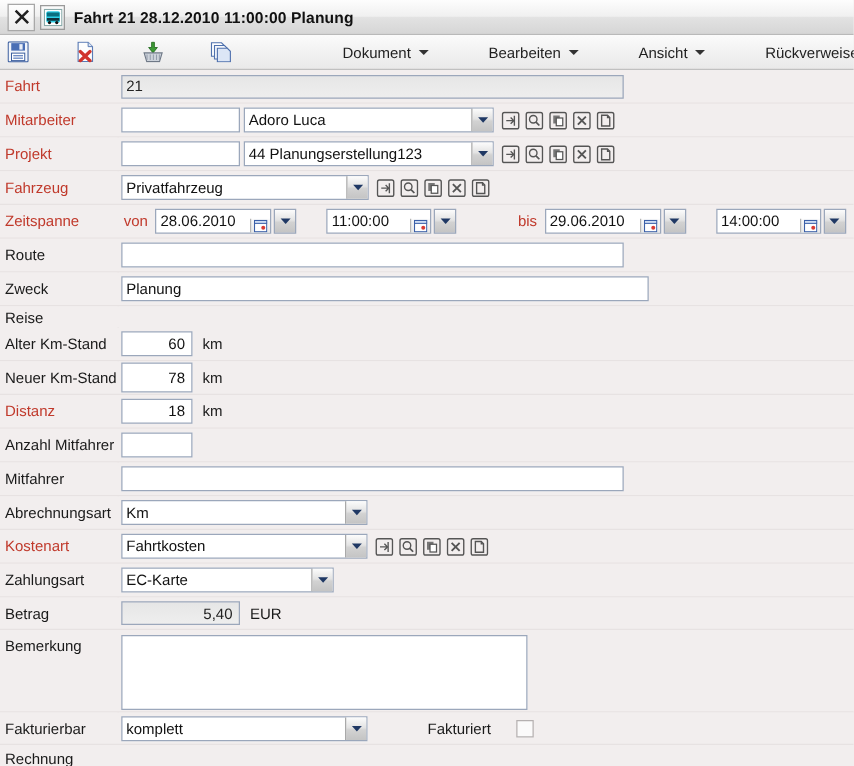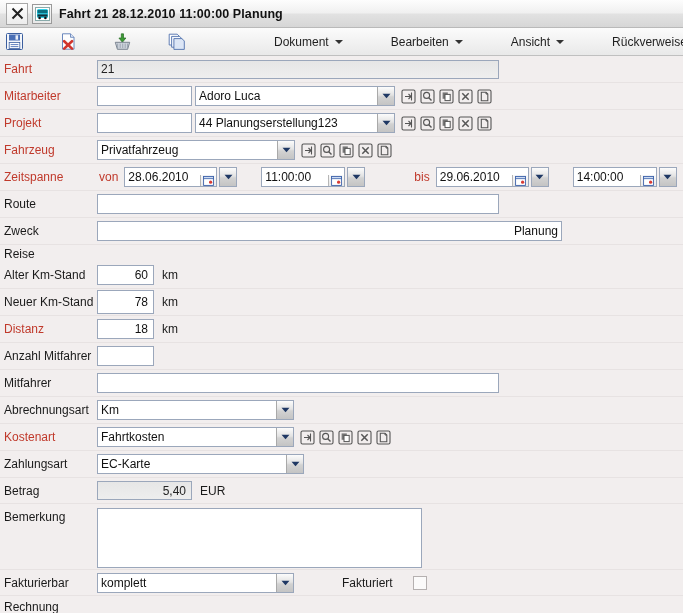--- a/index.html
+++ b/index.html
@@ -571,21 +571,21 @@
   <div class="row" style="height:27px">
     <div class="lbl">Route</div>
     <div class="fields">
       <input class="inp" style="width: 402px; height: 20px;" value="">
     </div>
   </div>
 
   <div class="row" style="height:27px">
     <div class="lbl">Zweck</div>
     <div class="fields">
-      <input class="inp" style="width: 465px; height: 20px; text-align: right;" value="Planung">
+      <input class="inp" style="width: 422px; height: 20px;" value="Planung">
     </div>
   </div>
 
   <div class="row" style="height:17px;border-bottom:none">
     <div class="lbl">Reise</div>
     <div class="fields"></div>
   </div>
 
   <div class="row" style="height:27px">
     <div class="lbl">Alter Km-Stand</div>
@@ -685,21 +685,21 @@
               <path d="M9 3.2 V5 H10.8" fill="none" stroke="#555" stroke-width="1"></path>
             </svg>
         </div>
       </div>
     </div>
   </div>
 
   <div class="row" style="height:27px">
     <div class="lbl">Zahlungsart</div>
     <div class="fields">
-      <div class="combo" style="width:207px">
+      <div class="combo" style="width:170px">
         <input class="txt" value="EC-Karte" style="">
         <div class="arrow">
           <svg width="9" height="6" viewBox="0 0 9 6">
               <path d="M0.5 0.8 L4.5 5.2 L8.5 0.8 Z" fill="#1f3864"></path>
             </svg>
         </div>
       </div>
     </div>
   </div>
 

